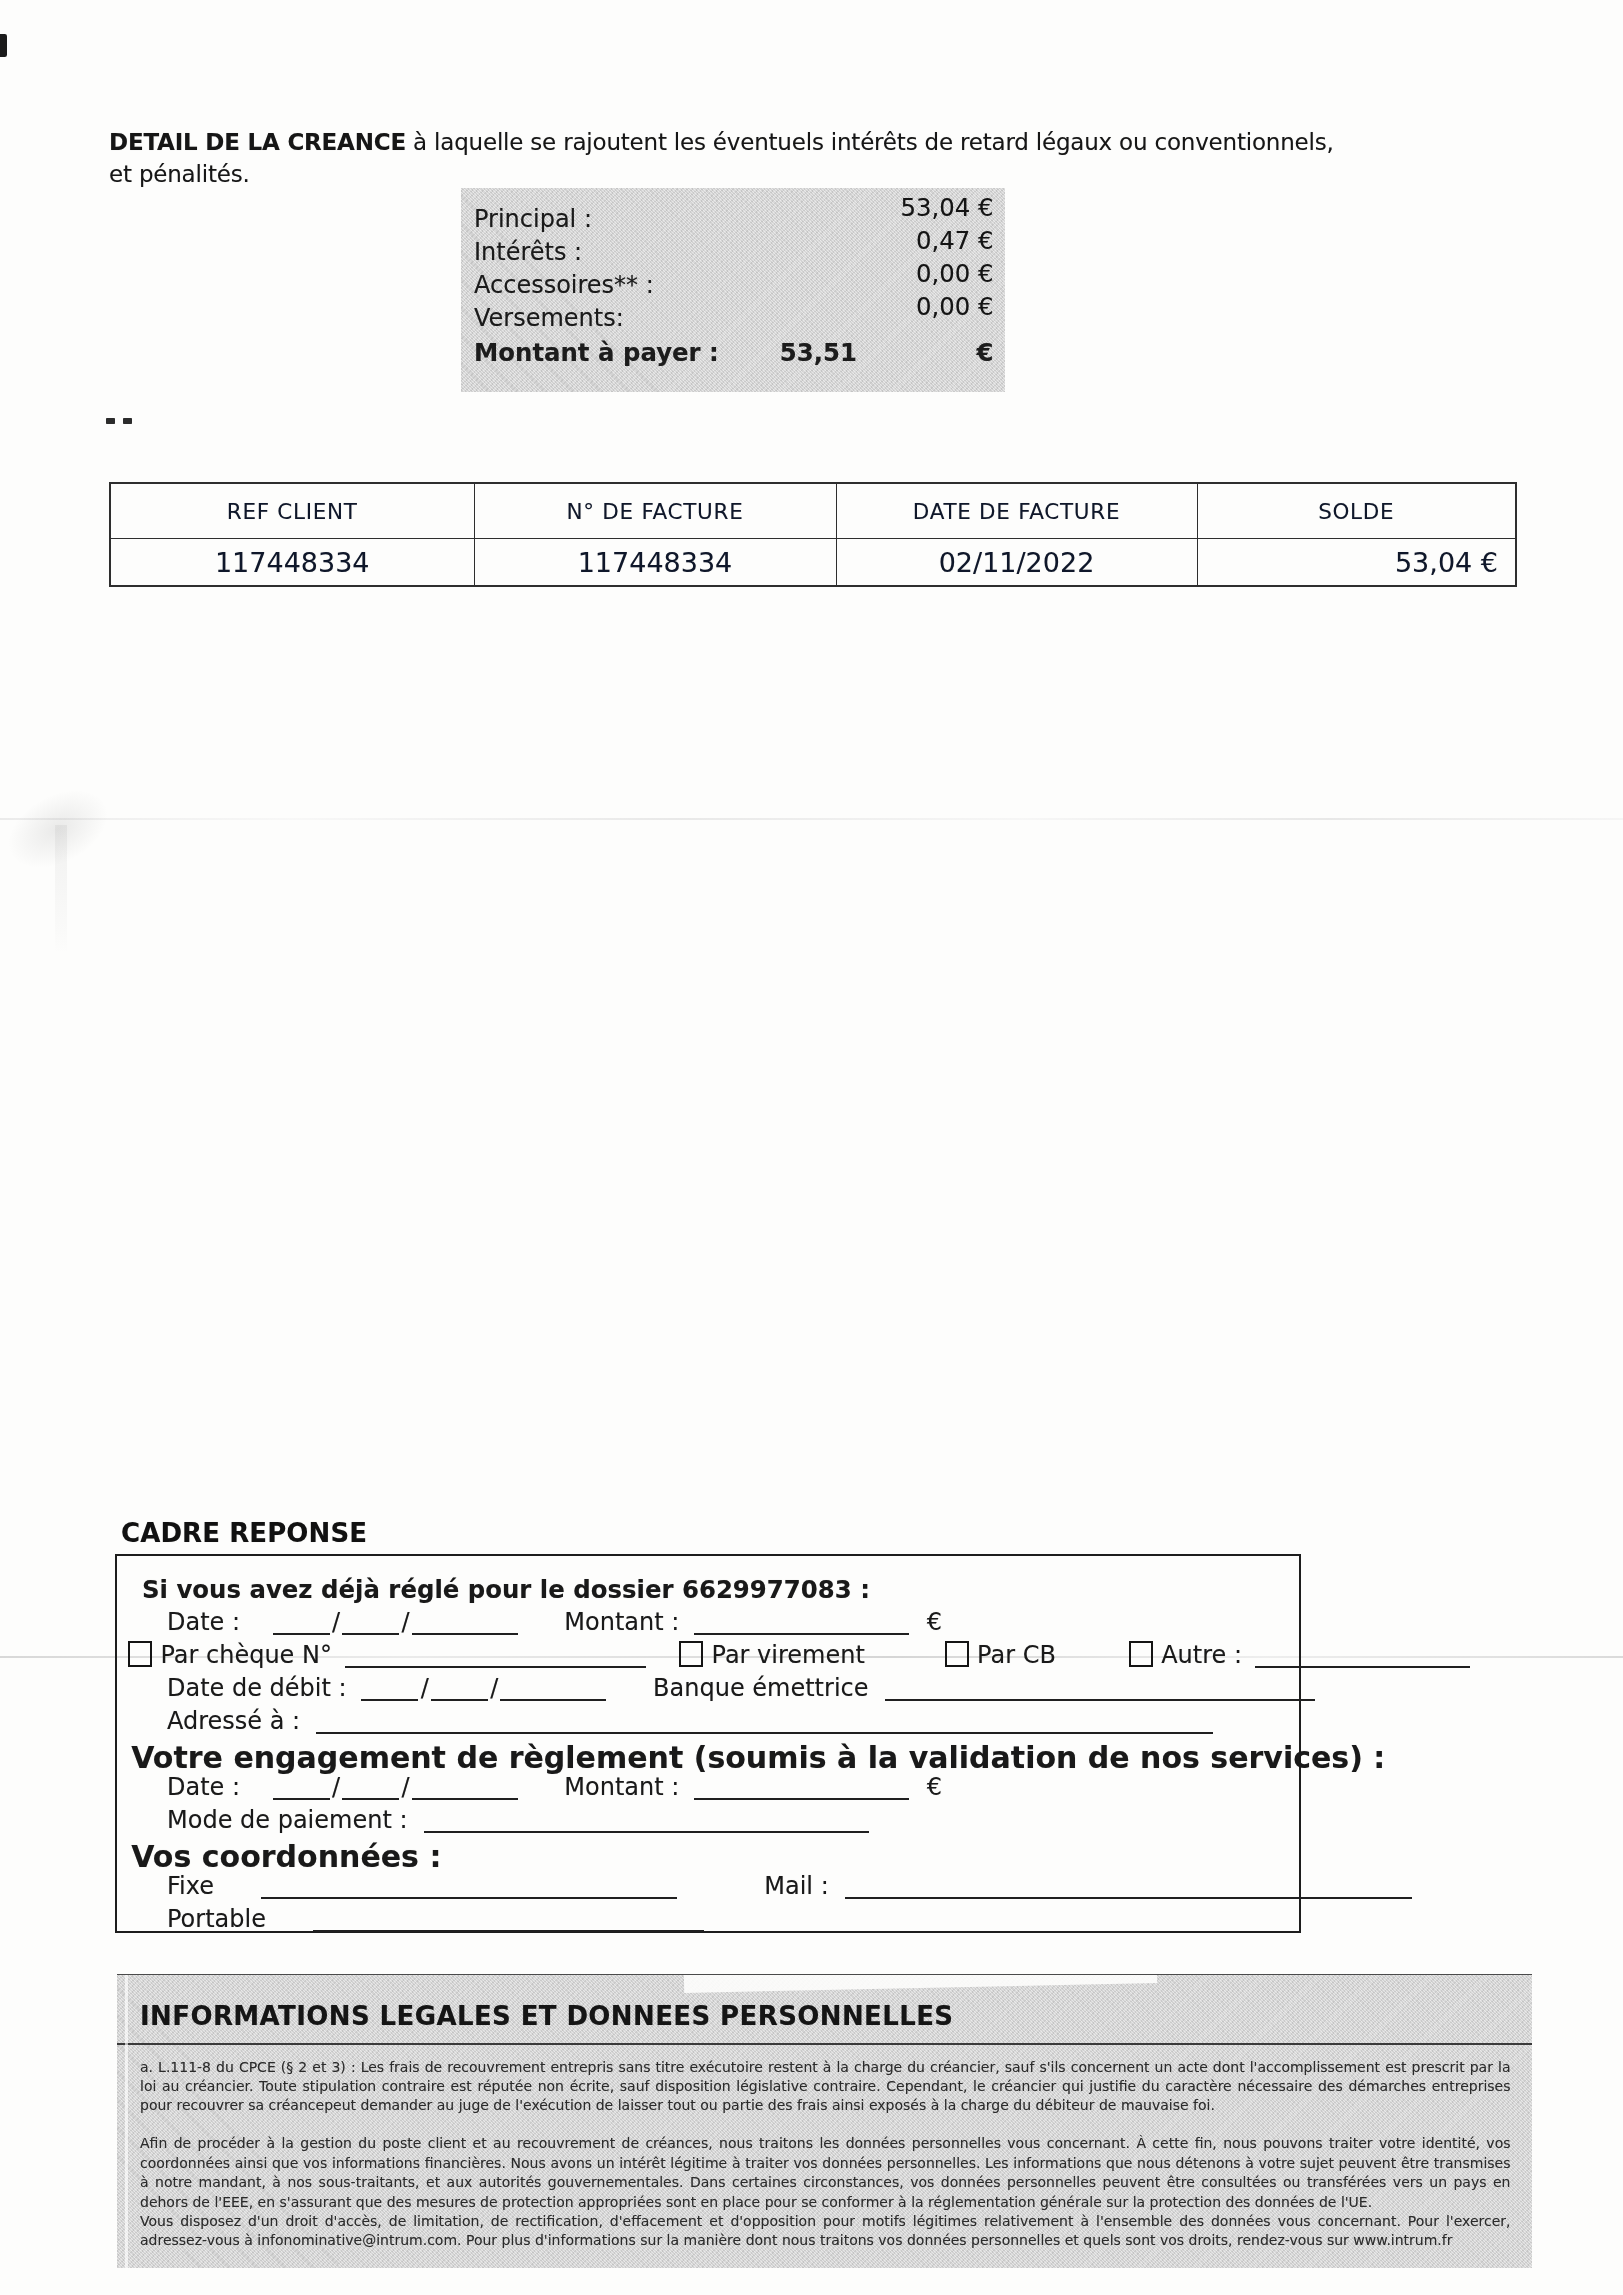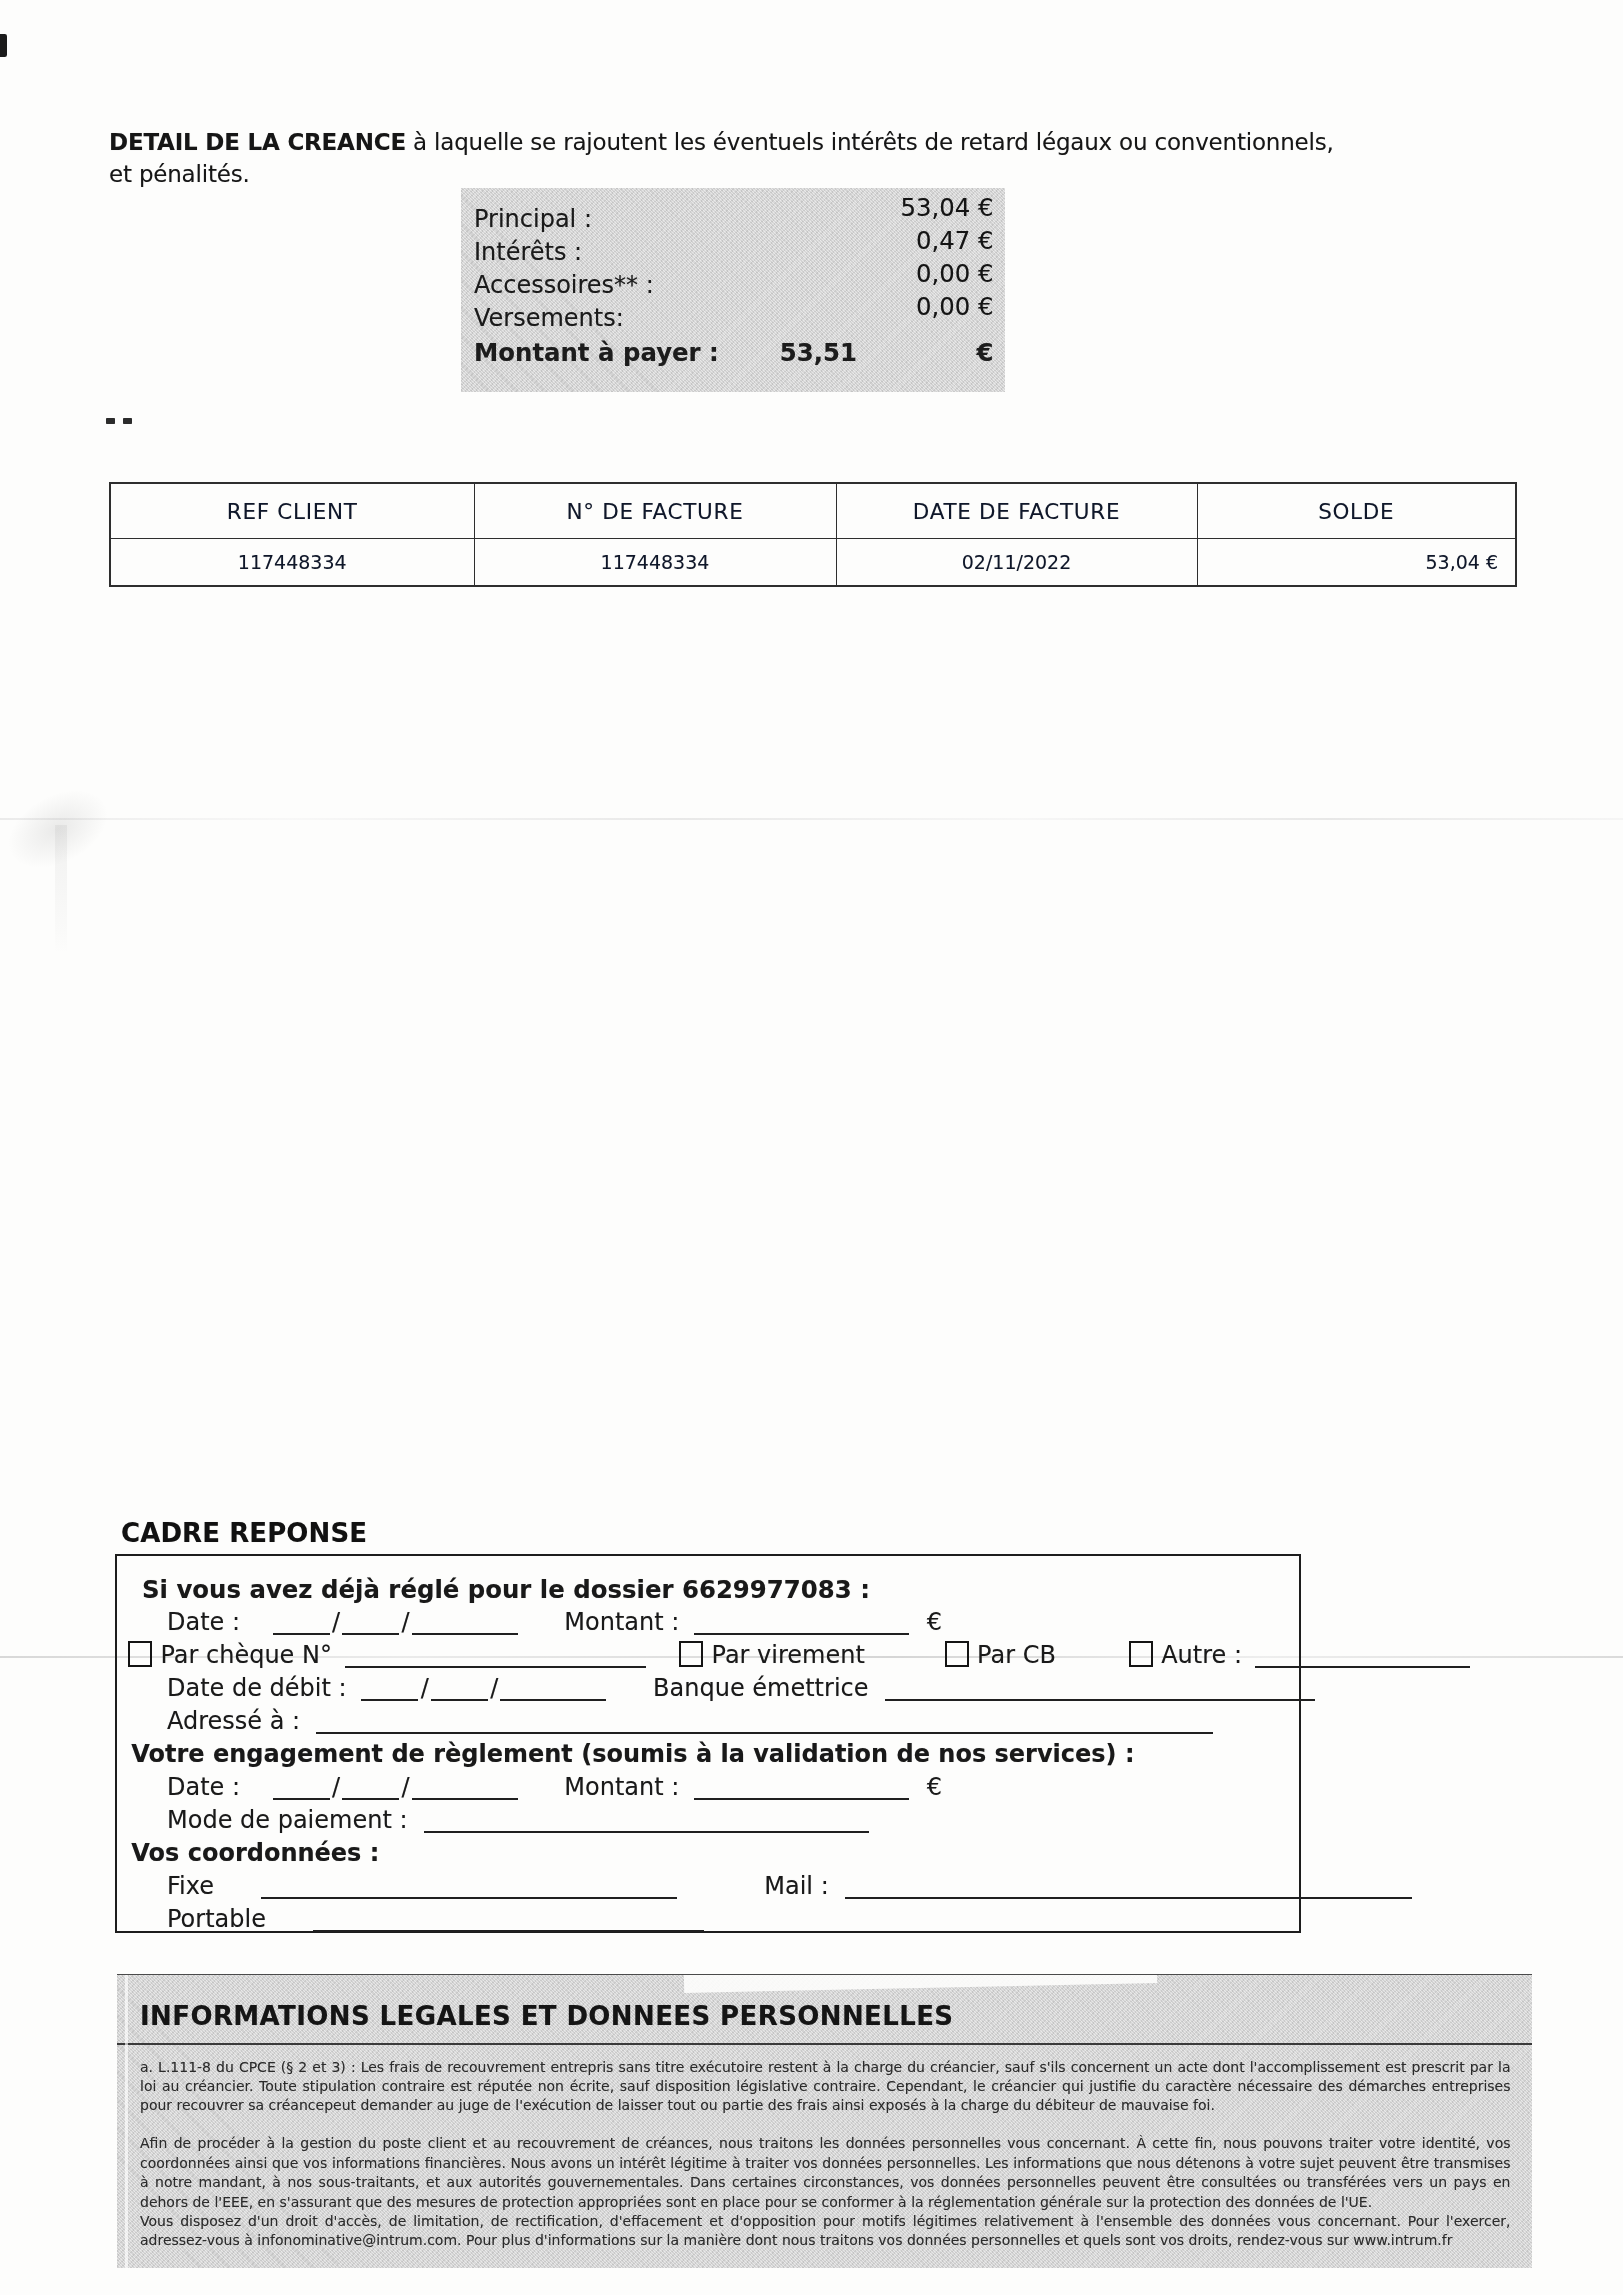--- a/index.html
+++ b/index.html
@@ -45,30 +45,30 @@
   .amt-row .val{font-size:24.4px;color:#141414;transform:translateY(-10.8px);text-shadow:0 0 0.7px rgba(0,0,0,.3);}
   .amt-total{display:flex;align-items:baseline;margin-top:4px;font-weight:bold;font-size:24.4px;white-space:nowrap;text-shadow:0 0 0.7px rgba(0,0,0,.3);}
   .amt-total .tval{margin-left:61px;}
   .amt-total .teur{margin-left:auto;}
 
   
   .inv-table{position:absolute;left:109px;top:482px;width:1406px;border-collapse:collapse;table-layout:fixed;}
   .inv-table th,.inv-table td{border:1.4px solid #2e2e2e;text-align:center;font-weight:400;color:#0f172a;text-shadow:0 0 0.7px rgba(0,0,0,.25);}
   .inv-table{border:2.2px solid #2e2e2e;}
   .inv-table th{height:52px;font-size:21.5px;letter-spacing:0.7px;}
-  .inv-table td{height:44px;font-size:19px;}
+  .inv-table td{height:44px;font-size:27px;}
   .inv-table td.right{text-align:right;padding-right:17px;}
 
   
   .cadre-title{position:absolute;left:121px;top:1518px;font-size:26px;font-weight:bold;letter-spacing:0.1px;color:#111;text-shadow:0 0 0.7px rgba(0,0,0,.3);}
   .reply-box{position:absolute;left:115px;top:1554px;width:1186px;height:379px;box-sizing:border-box;border:2.2px solid #1d1d1d;padding-top:18.7px;background:transparent;}
   .reply-box .row{height:33px;padding-left:50px;white-space:nowrap;font-size:24px;color:#191919;text-shadow:0 0 0.7px rgba(0,0,0,.3);}
   .reply-box .row.cbrow{padding-left:10.8px;}
   .reply-box .row.head{padding-left:25px;font-weight:bold;font-size:24.4px;}
-  .reply-box .row.head2{padding-left:14.3px;font-weight:bold;font-size:24px;}
+  .reply-box .row.head2{padding-left:14.3px;font-weight:bold;font-size:30px;}
   .fl{display:inline-block;border-bottom:2.2px solid #202020;height:8.6px;vertical-align:-5.7px;}
   .w80{width:57px}.w150{width:106px}.w300{width:215px}.w420{width:301px}
   .w545{width:391px}.w580{width:416px}.w600{width:430px}.w620{width:445px}
   .w790{width:567px}.w1250{width:897px}
   .slash{padding:0 2.2px;}
   .gap35{margin-left:25px}.gap55{margin-left:39px}.gap60{margin-left:39px}
   .gap90{margin-left:65px}.gap100{margin-left:72px}.gap190{margin-left:80px}
   .cb{display:inline-block;width:20px;height:21.5px;border:2.9px solid #141414;vertical-align:-4.3px;margin-right:8.6px;background:transparent;}
 
   

